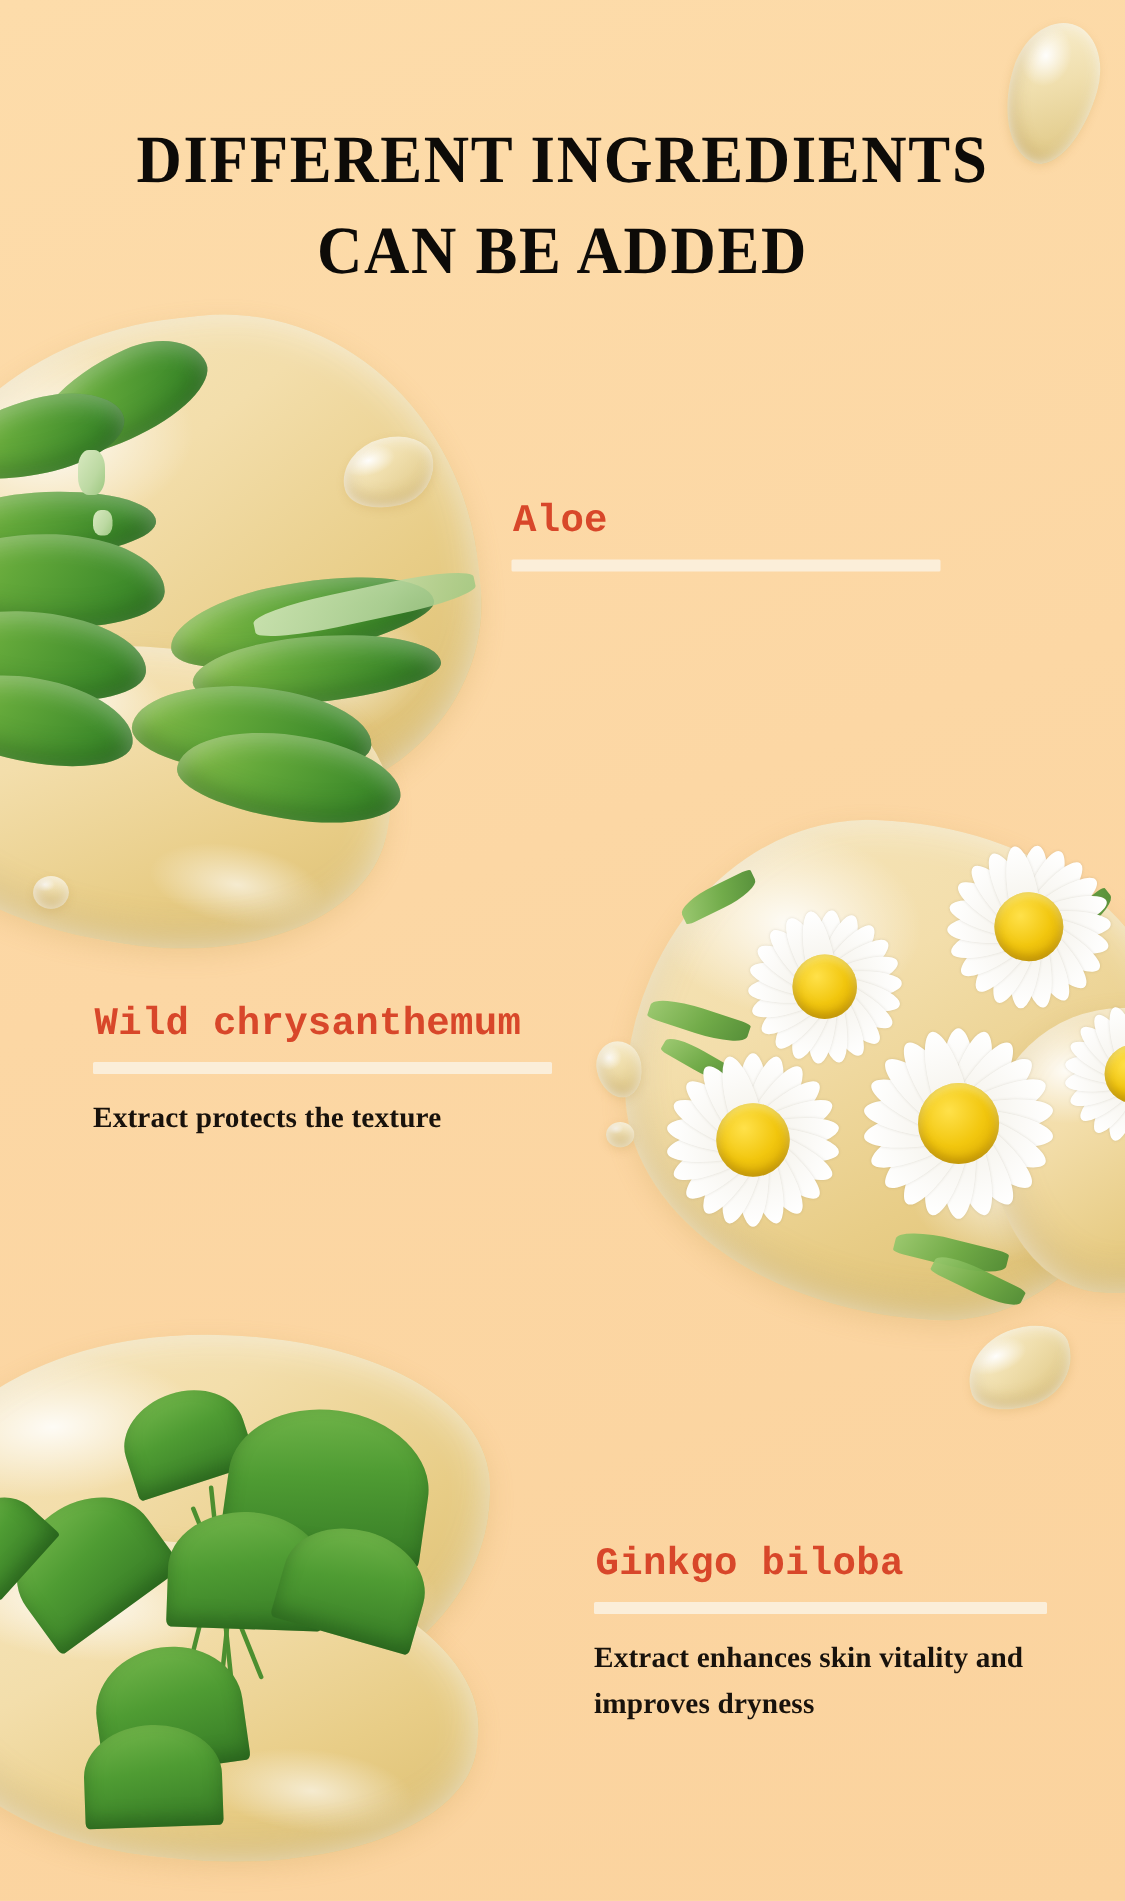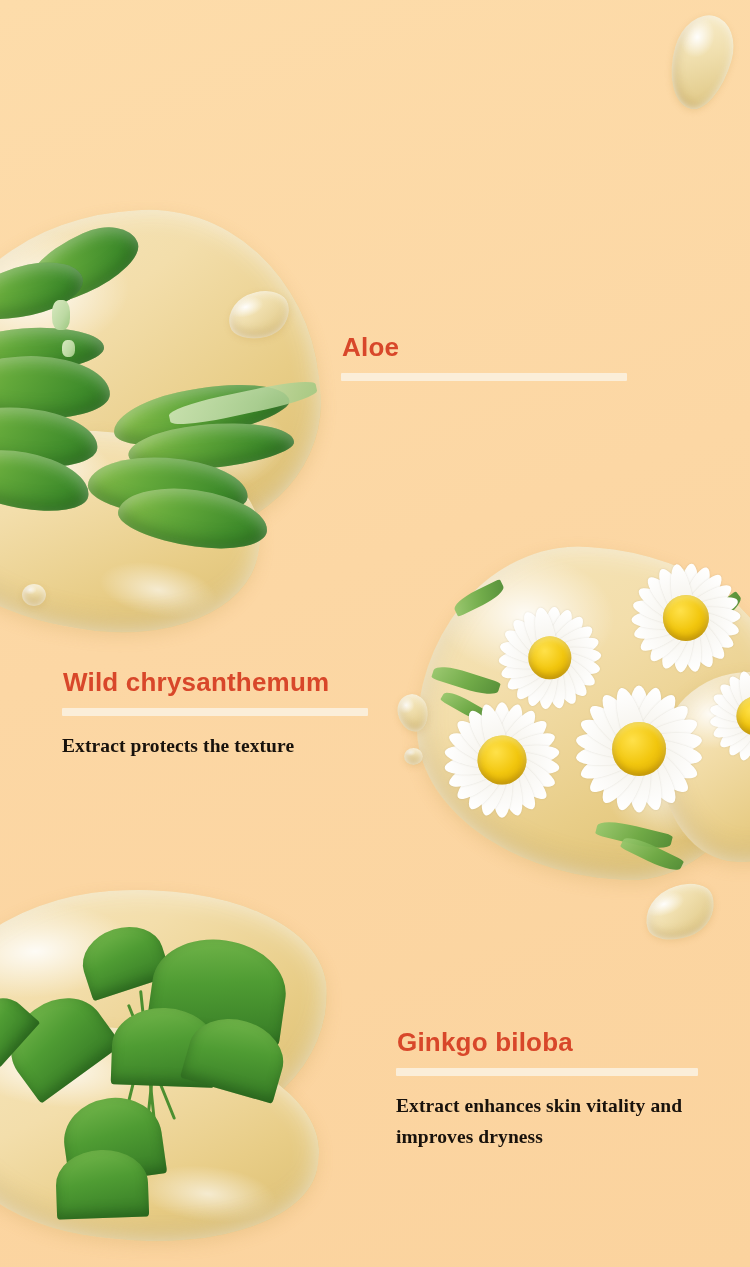--- a/index.html
+++ b/index.html
@@ -33,21 +33,21 @@
     letter-spacing: 1.2px;
     color: #0d0b08;
     line-height: 1.36;
     transform: scaleX(0.93);
     transform-origin: center;
   }
 
   
   .ing-block { position: absolute; z-index: 7; }
   .ing-name {
-    font-family: Liberation Sans, sans-serif;
+    font-family: Liberation Mono, monospace;
     font-weight: bold;
     font-size: 26px;
     color: #d8472a;
     line-height: 1.1;
     margin: 0 0 0 1px;
     letter-spacing: 0.2px;
   }
   .ing-rule {
     height: 8px;
     background: #fbeed9;
@@ -374,20 +374,24 @@
       <div class="ginkgo-leaf" style="top:940px;left:152px;width:134px;height:98px;transform:rotate(8deg);"></div>
       <div class="ginkgo-leaf" style="top:1002px;left:8px;width:100px;height:80px;transform:rotate(-36deg);"></div>
       <div class="ginkgo-leaf" style="top:1008px;left:112px;width:104px;height:78px;transform:rotate(2deg);"></div>
       <div class="ginkgo-leaf" style="top:1020px;left:188px;width:96px;height:72px;transform:rotate(16deg);"></div>
       <div class="ginkgo-leaf" style="top:1098px;left:64px;width:98px;height:82px;transform:rotate(-8deg);"></div>
       <div class="ginkgo-leaf" style="top:1150px;left:56px;width:92px;height:68px;transform:rotate(-2deg);"></div>
       <div class="ginkgo-leaf" style="top:1000px;left:-30px;width:60px;height:54px;transform:rotate(-48deg);"></div>
     </div>
   </div>
 
+  <div class="title-block">
+    <span class="title-line">DIFFERENT INGREDIENTS</span>
+    <span class="title-line">CAN BE ADDED</span>
+  </div>
 
   <div class="ing-block" id="block-aloe">
     <div class="ing-name">Aloe</div>
     <div class="ing-rule"></div>
   </div>
 
   <div class="ing-block" id="block-ginkgo">
     <div class="ing-name">Ginkgo biloba</div>
     <div class="ing-rule"></div>
     <div class="ing-desc">Extract enhances skin vitality and improves dryness</div>

